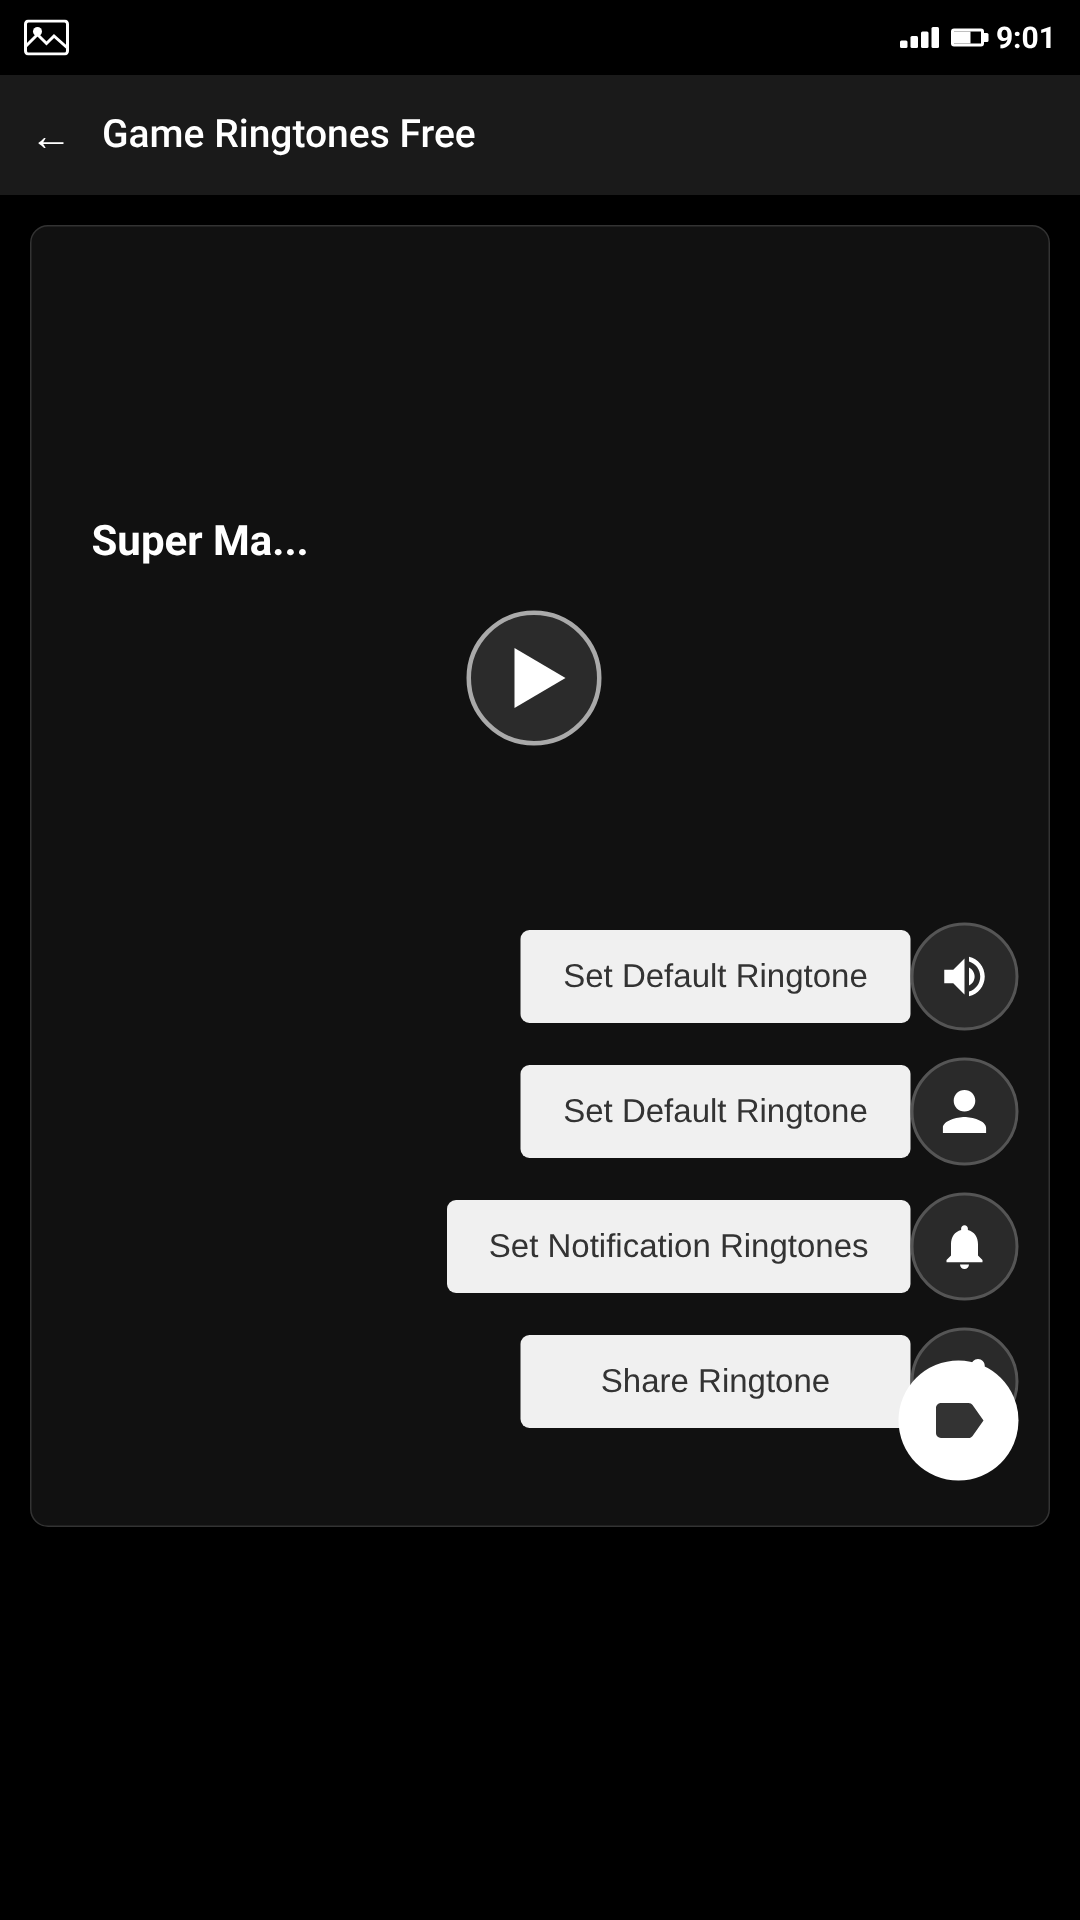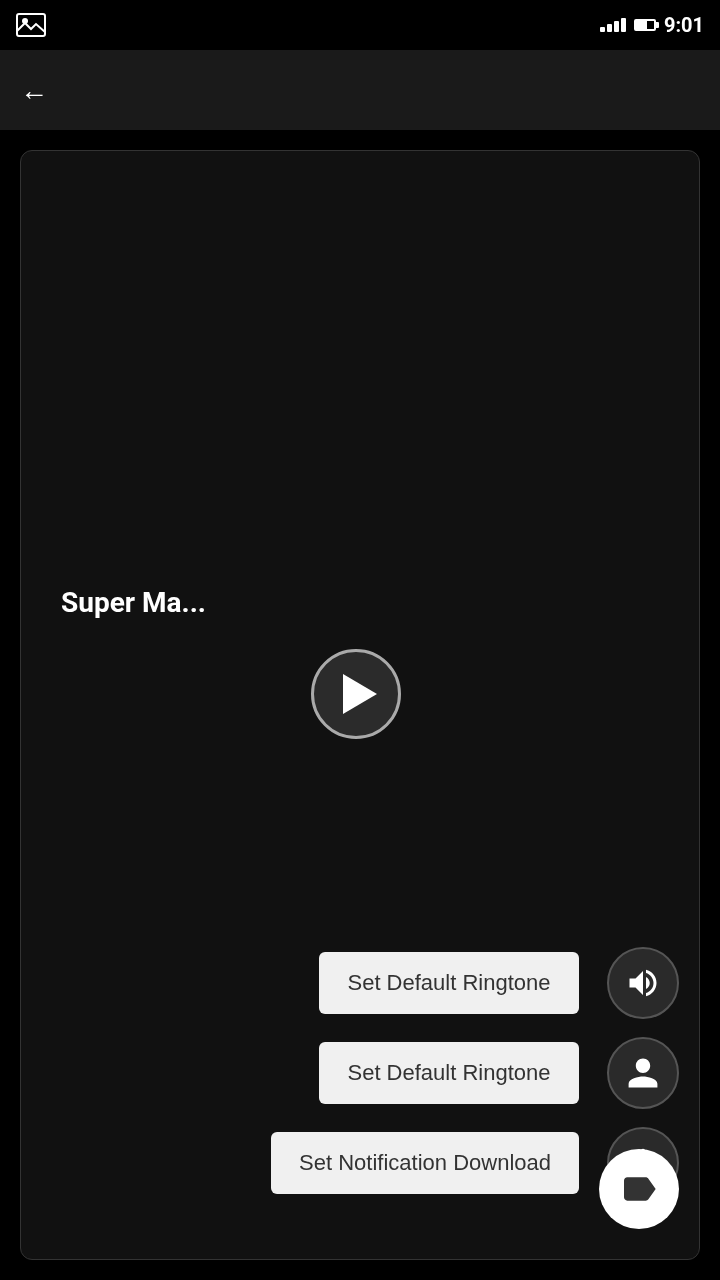--- a/index.html
+++ b/index.html
@@ -58,21 +58,21 @@
     .toolbar-title {
       color: #fff;
       font-size: 26px;
       font-weight: 500;
     }
 
     
     .main-content {
       width: 680px;
       margin: 20px auto;
-      height: 1110px;
+      height: 868px;
       background: #111;
       border-radius: 12px;
       border: 1px solid #333;
       position: relative;
       overflow: hidden;
     }
 
     
     .song-name {
       position: absolute;
@@ -115,21 +115,21 @@
       right: 20px;
       display: flex;
       flex-direction: column;
       gap: 18px;
       align-items: flex-end;
     }
 
     .action-row {
       display: flex;
       align-items: center;
-      gap: 28px;
+      gap: 0;
     }
 
     .action-btn {
       background: #f0f0f0;
       border: none;
       border-radius: 6px;
       padding: 18px 28px;
       font-size: 22px;
       color: #333;
       cursor: pointer;
@@ -235,20 +235,21 @@
     </div>
     <div class="battery-icon">
       <div class="battery-fill"></div>
     </div>
     <span class="status-time">9:01</span>
   </div>
 </div>
 
 <div class="toolbar">
   <span class="toolbar-back">←</span>
+  <span class="toolbar-title">Game Ringtones Free</span>
 </div>
 
 <div class="main-content">
 
   <div class="song-name">Super Ma...</div>
 
   <div class="play-button">
     <div class="play-triangle"></div>
   </div>
 
@@ -268,29 +269,37 @@
     <div class="action-row">
       <button class="action-btn">Set Default Ringtone</button>
       <div class="action-icon">
         <svg viewBox="0 0 24 24">
           <path d="M12 12c2.7 0 4.8-2.1 4.8-4.8S14.7 2.4 12 2.4 7.2 4.5 7.2 7.2 9.3 12 12 12zm0 2.4c-3.2 0-9.6 1.6-9.6 4.8v2.4h19.2v-2.4c0-3.2-6.4-4.8-9.6-4.8z"></path>
         </svg>
       </div>
     </div>
 
     <div class="action-row">
-      <button class="action-btn">Set Notification Download</button>
+      <button class="action-btn">Set Notification Ringtones</button>
       <div class="action-icon">
         <svg viewBox="0 0 24 24">
           <path d="M12 22c1.1 0 2-.9 2-2h-4c0 1.1.9 2 2 2zm6-6v-5c0-3.07-1.64-5.64-4.5-6.32V4c0-.83-.67-1.5-1.5-1.5s-1.5.67-1.5 1.5v.68C7.63 5.36 6 7.92 6 11v5l-2 2v1h16v-1l-2-2z"></path>
         </svg>
       </div>
     </div>
 
 
+    <div class="action-row">
+      <button class="action-btn">Share Ringtone</button>
+      <div class="action-icon">
+        <svg viewBox="0 0 24 24">
+          <path d="M18 16.08c-.76 0-1.44.3-1.96.77L8.91 12.7c.05-.23.09-.46.09-.7s-.04-.47-.09-.7l7.05-4.11c.54.5 1.25.81 2.04.81 1.66 0 3-1.34 3-3s-1.34-3-3-3-3 1.34-3 3c0 .24.04.47.09.7L8.04 9.81C7.5 9.31 6.79 9 6 9c-1.66 0-3 1.34-3 3s1.34 3 3 3c.79 0 1.5-.31 2.04-.81l7.12 4.16c-.05.21-.08.43-.08.65 0 1.61 1.31 2.92 2.92 2.92s2.92-1.31 2.92-2.92-1.31-2.92-2.92-2.92z"></path>
+        </svg>
+      </div>
+    </div>
 
   </div>
 
   <div class="bottom-icon">
     <svg viewBox="0 0 24 24" width="40" height="40">
       <path d="M17.63 5.84C17.27 5.33 16.67 5 16 5L5 5.01C3.9 5.01 3 5.9 3 7v10c0 1.1.9 1.99 2 1.99L16 19c.67 0 1.27-.33 1.63-.84L22 12l-4.37-6.16z" fill="#333"></path>
     </svg>
   </div>
 
 </div>

